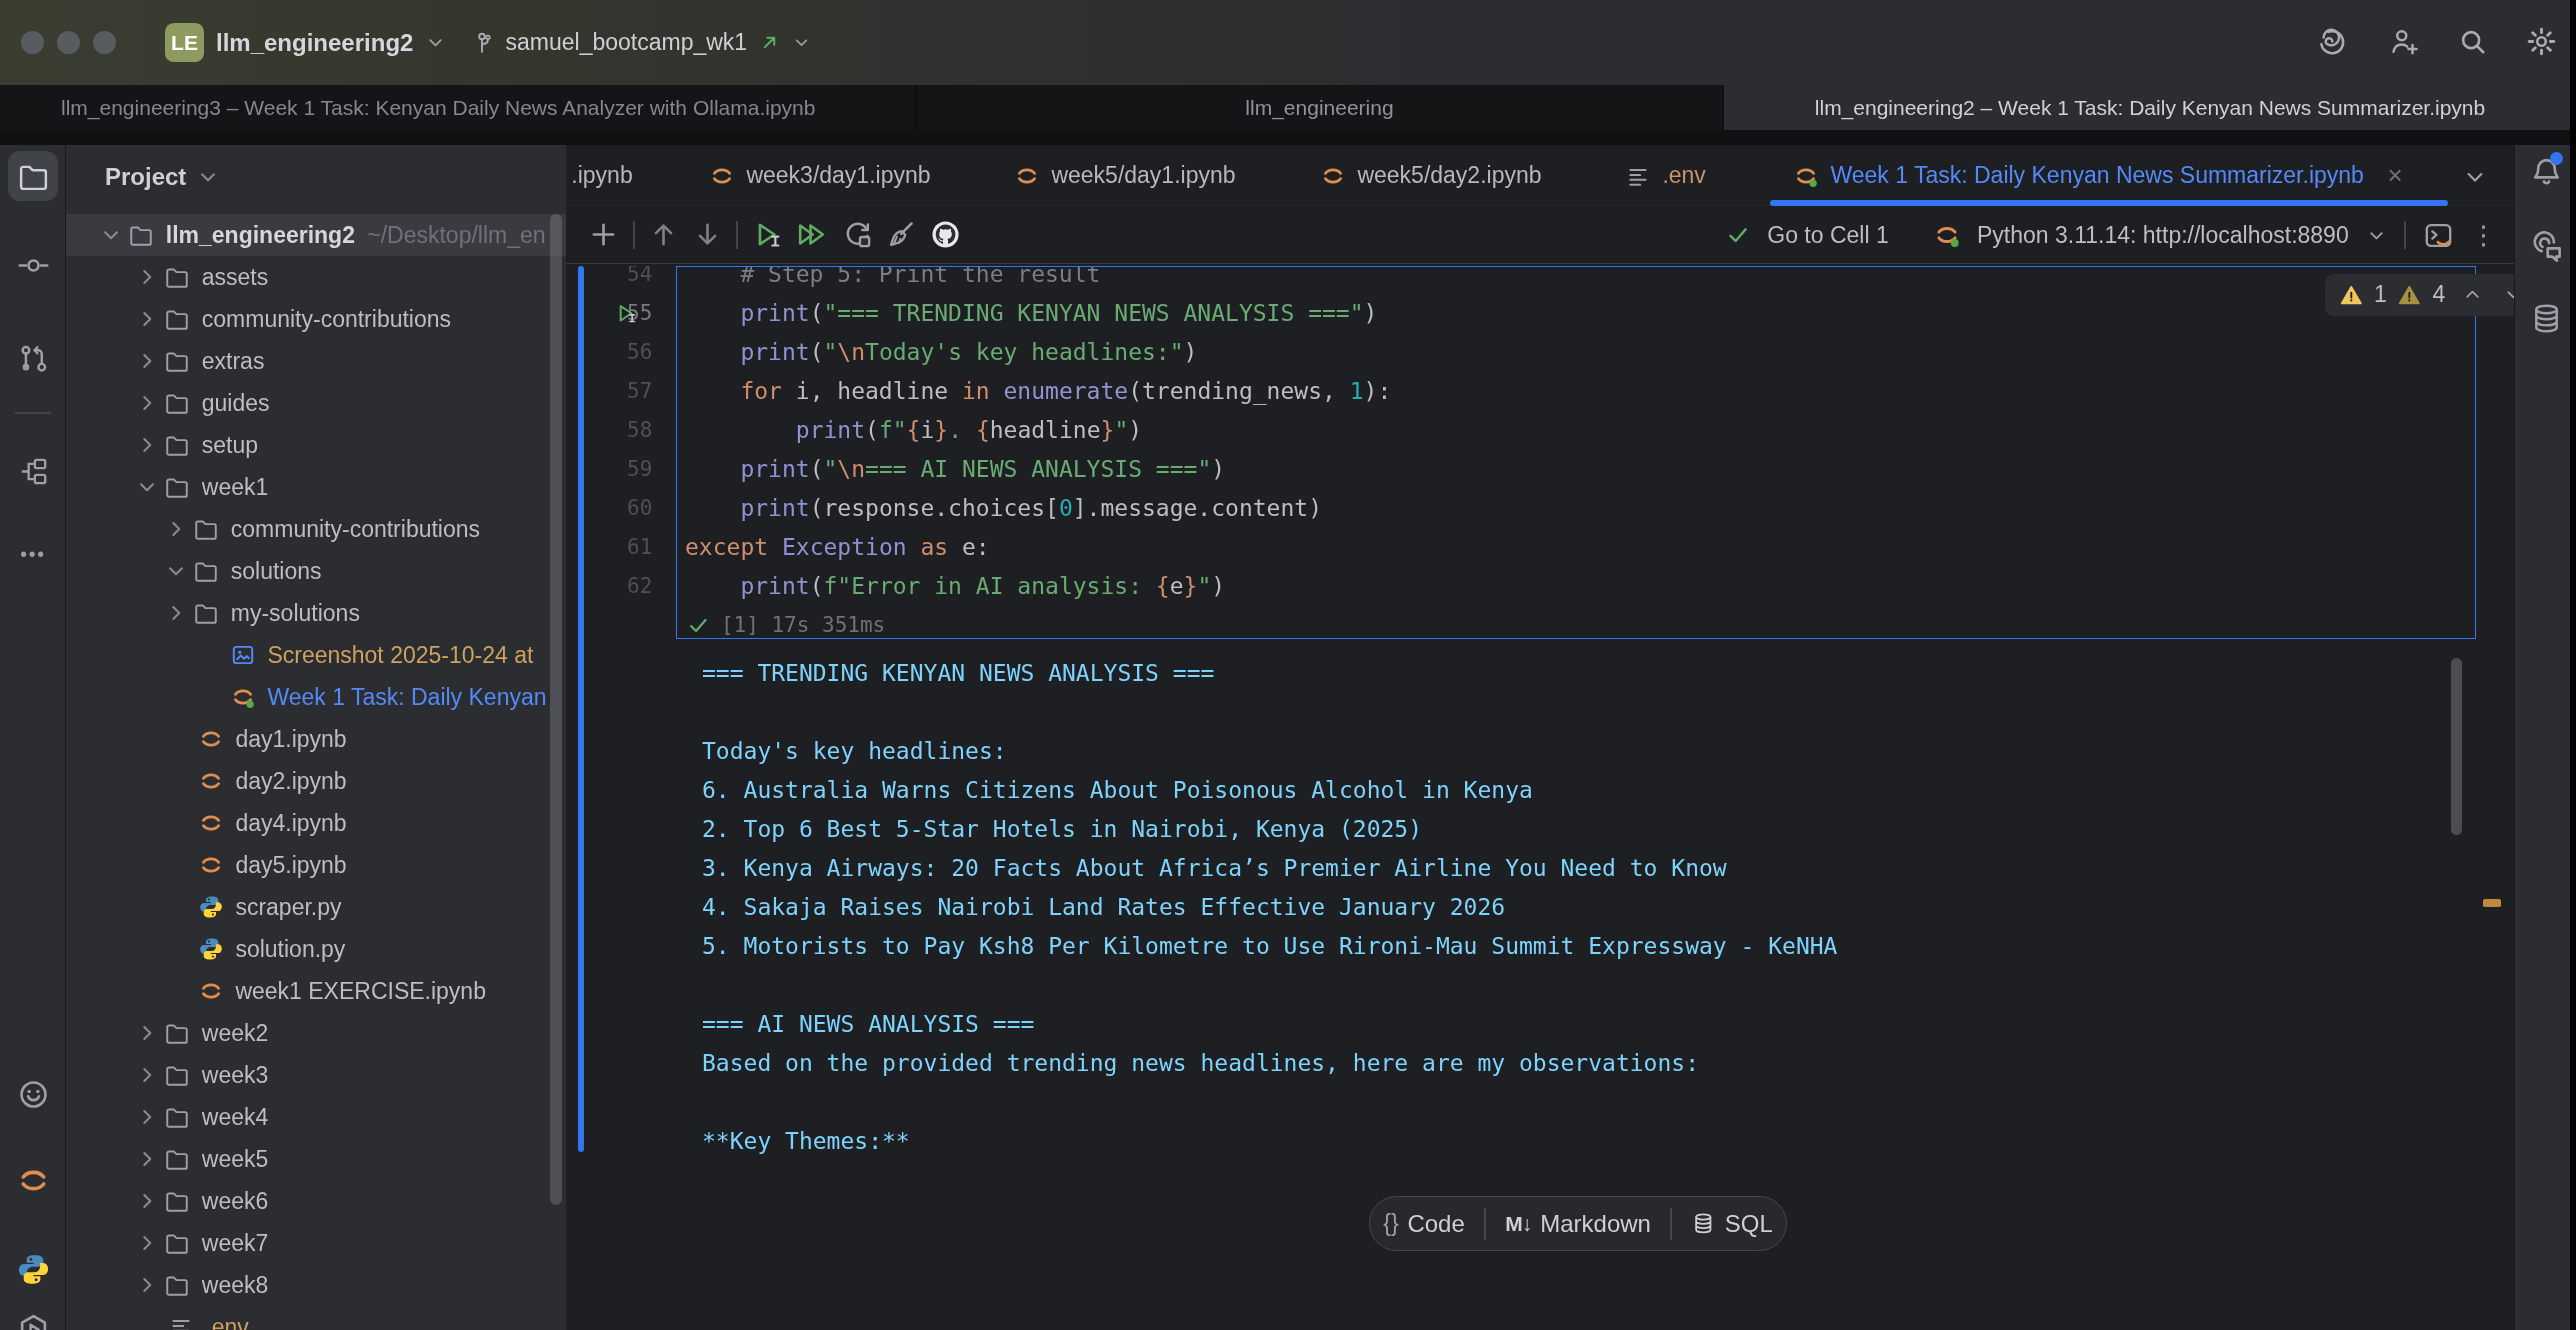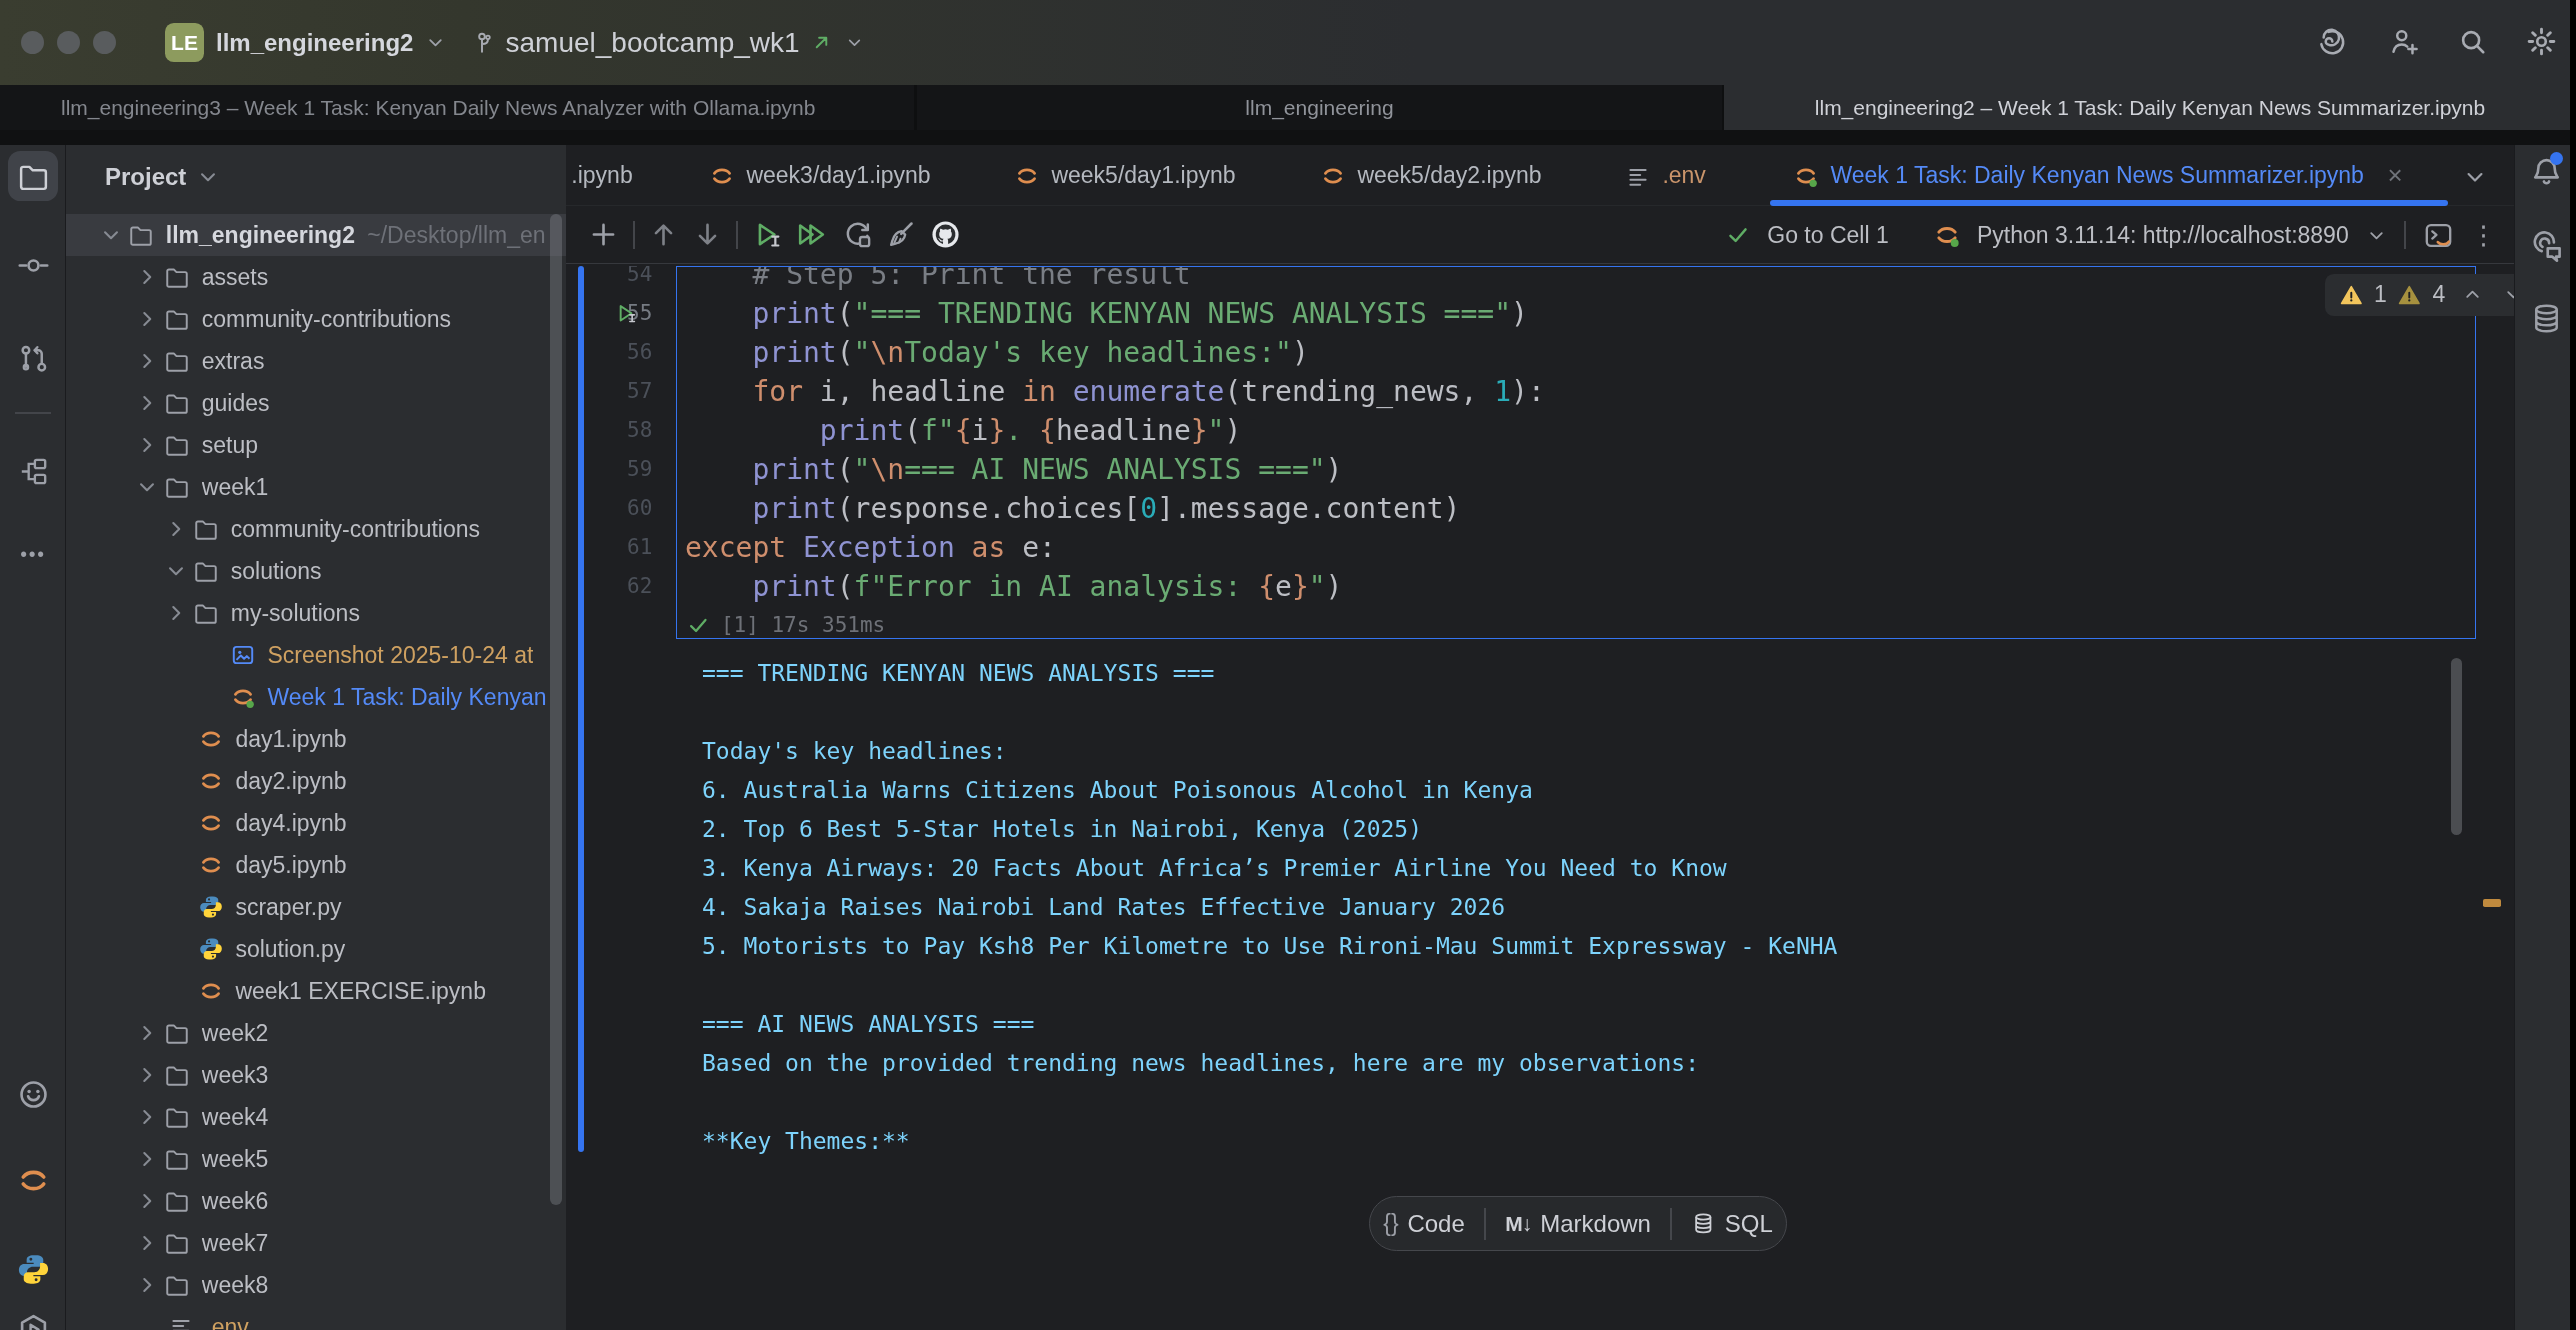--- a/index.html
+++ b/index.html
@@ -10,21 +10,21 @@
 
   
   .titlebar { position:absolute; left:0; top:0; width:2576px; height:85px;
     background:linear-gradient(90deg,#3A3D30 0%,#34372D 18%,#2B2D30 55%,#2B2D30 100%); }
   .traffic { position:absolute; width:23px; height:23px; border-radius:50%; background:#595C5E; top:31px; }
   .le-badge { position:absolute; left:165px; top:23px; width:39px; height:39px; border-radius:8.8px;
     background:#8D9B5E; color:#FFFFFF; font-weight:700; font-size:21px; display:flex; align-items:center; justify-content:center; }
   .tb-proj { position:absolute; left:216px; top:0; height:85px; display:flex; align-items:center; gap:10.5px;
     font-size:24px; font-weight:600; color:#D5D7DD; }
   .tb-branch { position:absolute; left:469px; top:0; height:85px; display:flex; align-items:center; gap:10.5px;
-    font-size:28px; color:#CED0D6; }
+    font-size:23px; color:#CED0D6; }
   .tb-icon { position:absolute; top:25.4px; width:33px; height:33px; color:#A8ABB2; }
 
   
   .wintabs { position:absolute; left:0; top:85px; width:2576px; height:45px; background:#0E0F10; }
   .wtab { position:absolute; top:0; height:45px; display:flex; align-items:center; font-size:21px;
     color:#90939A; background:#141517; overflow:hidden; white-space:nowrap; }
   .wtab.center { justify-content:center; }
   .wtab.active { background:#2B2D30; color:#CFD1D7; }
   .gapstrip { position:absolute; left:0; top:130px; width:2576px; height:15px; background:#101112; }
 
@@ -82,21 +82,21 @@
   .focusbar { position:absolute; left:12.3px; top:0.9px; width:6.1px; height:886px; background:#3574F0; border-radius:3.5px; }
   .gutter { position:absolute; left:18.4px; top:0.9px; width:91px; height:373px; overflow:hidden; }
   .grow { height:39px; display:flex; align-items:center; justify-content:flex-end; padding-right:23px;
     font-family:"DejaVu Sans Mono",monospace; font-size:21px; color:#4B5059; position:relative;margin-left:23px; }
   .grow.first { margin-top:-11.4px; }
   .grow.cur { color:#767B83; }
   .grow .runarrow { position:absolute; left:7px; top:7px; width:24.6px; height:24.6px; color:#5FAD65; }
   .cellframe { position:absolute; left:110px; top:0.9px; width:1800px; height:373px;
     border:1.4px solid #3574F0; overflow:hidden; background:#1E1F22; }
   .codeline { height:39px; line-height:39px; padding-left:8px; font-family:"DejaVu Sans Mono",monospace;
-    font-size:28px; white-space:pre; color:#BCBEC4; }
+    font-size:23px; white-space:pre; color:#BCBEC4; }
   .codeline.first { margin-top:-12.3px; }
   .tk-com{color:#7A7E85} .tk-fn{color:#8F93D2} .tk-kw{color:#CF8E6D} .tk-str{color:#6AAB73}
   .tk-esc{color:#CF8E6D} .tk-num{color:#2AACB8} .tk-br{color:#CF8E6D} .tk-pl{color:#BCBEC4}
   .execrow { height:39px; display:flex; align-items:center; gap:10.5px; padding-left:8.8px;
     font-family:"DejaVu Sans Mono",monospace; font-size:21px; color:#6E7178; }
   .warnwidget { position:absolute; left:1759px; top:8.8px; height:42px; padding:0 14px; border-radius:8.8px;
     background:#2B2D30; display:flex; align-items:center; gap:10.5px; font-size:23px; color:#BCBEC4; }
   .output { position:absolute; left:136px; top:389px; }
   .outline { height:39px; line-height:39px; font-family:"DejaVu Sans Mono",monospace; font-size:23px;
     white-space:pre; color:#7dd3fc; }

